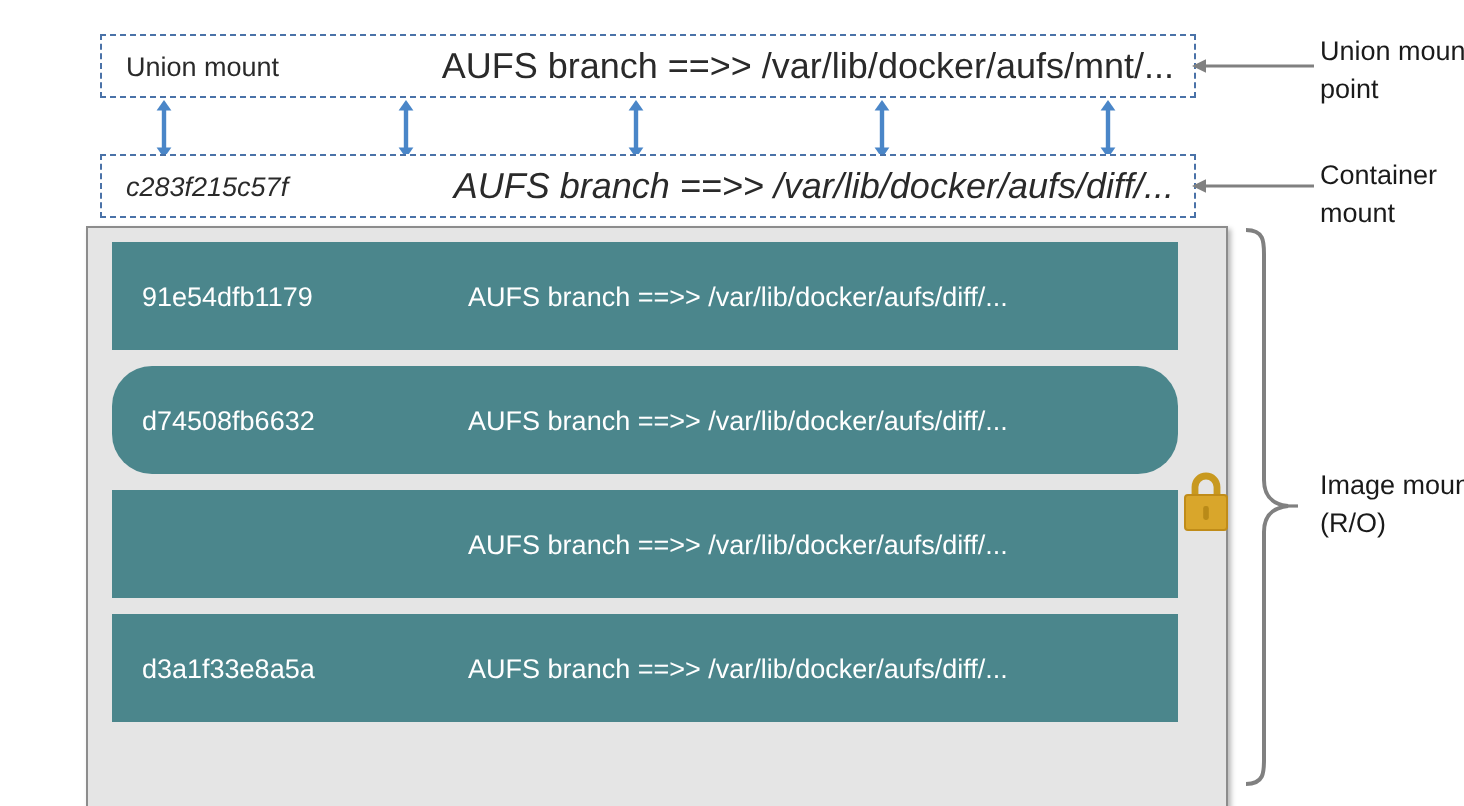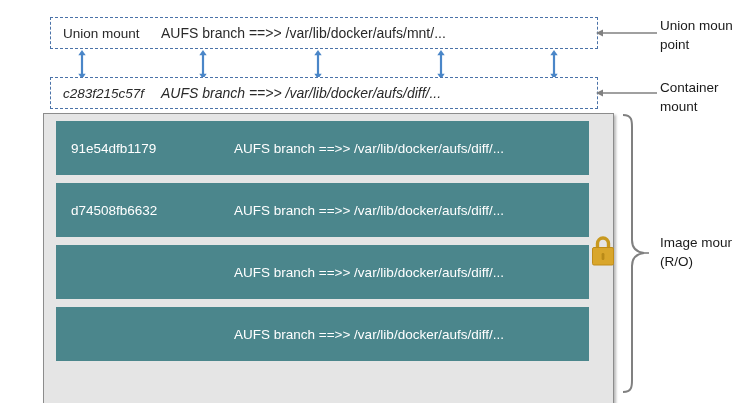--- a/index.html
+++ b/index.html
@@ -34,22 +34,22 @@
     position: absolute;
     left: 12px;
     font-size: 13.5px;
     color: #2a2a2a;
     white-space: nowrap;
   }
   .dashed-box .branch-text {
     position: absolute;
     left: 0;
     right: 10px;
-    text-align: left;
-    font-size: 14px;
+    text-align: right;
+    font-size: 18px;
     color: #2a2a2a;
     white-space: nowrap;
     padding-left: 110px;
   }
 
   #union-mount-box { left: 14px; top: 17px; width: 548px; height: 32px; }
   #container-layer-box { left: 14px; top: 77px; width: 548px; height: 32px; font-style: italic; }
 
   
   .bi-arrow {
@@ -181,28 +181,29 @@
   <div class="dashed-box" id="container-layer-box">
     <span class="layer-id">c283f215c57f</span>
     <span class="branch-text">AUFS branch ==&gt;&gt; /var/lib/docker/aufs/diff/...</span>
   </div>
 
   <div id="image-container">
     <div class="image-layer" style="top:7px;">
       <span class="layer-id">91e54dfb1179</span>
       <span class="branch-text">AUFS branch ==&gt;&gt; /var/lib/docker/aufs/diff/...</span>
     </div>
-    <div class="image-layer" style="top:69px;">
+    <div class="image-layer" style="top:69px;border-radius:20px;">
       <span class="layer-id">d74508fb6632</span>
       <span class="branch-text">AUFS branch ==&gt;&gt; /var/lib/docker/aufs/diff/...</span>
     </div>
     <div class="image-layer" style="top:131px;">
       <span class="branch-text">AUFS branch ==&gt;&gt; /var/lib/docker/aufs/diff/...</span>
     </div>
     <div class="image-layer" style="top:193px;">
+      <span class="layer-id">d3a1f33e8a5a</span>
       <span class="branch-text">AUFS branch ==&gt;&gt; /var/lib/docker/aufs/diff/...</span>
     </div>
     <div id="image-caption">Image</div>
   </div>
 
   <svg id="lock-icon" viewBox="0 0 28 40">
     <path d="M8.5 17 V12.5 a5.5 5.5 0 0 1 11 0 V17" fill="none" stroke="#c8991f" stroke-width="3.4"></path>
     <rect x="3.5" y="16.5" width="21" height="17.5" rx="1.5" fill="#d9a62b" stroke="#c08c19" stroke-width="1"></rect>
     <rect x="12.6" y="22" width="2.8" height="7" rx="1.2" fill="#b98a18"></rect>
   </svg>

